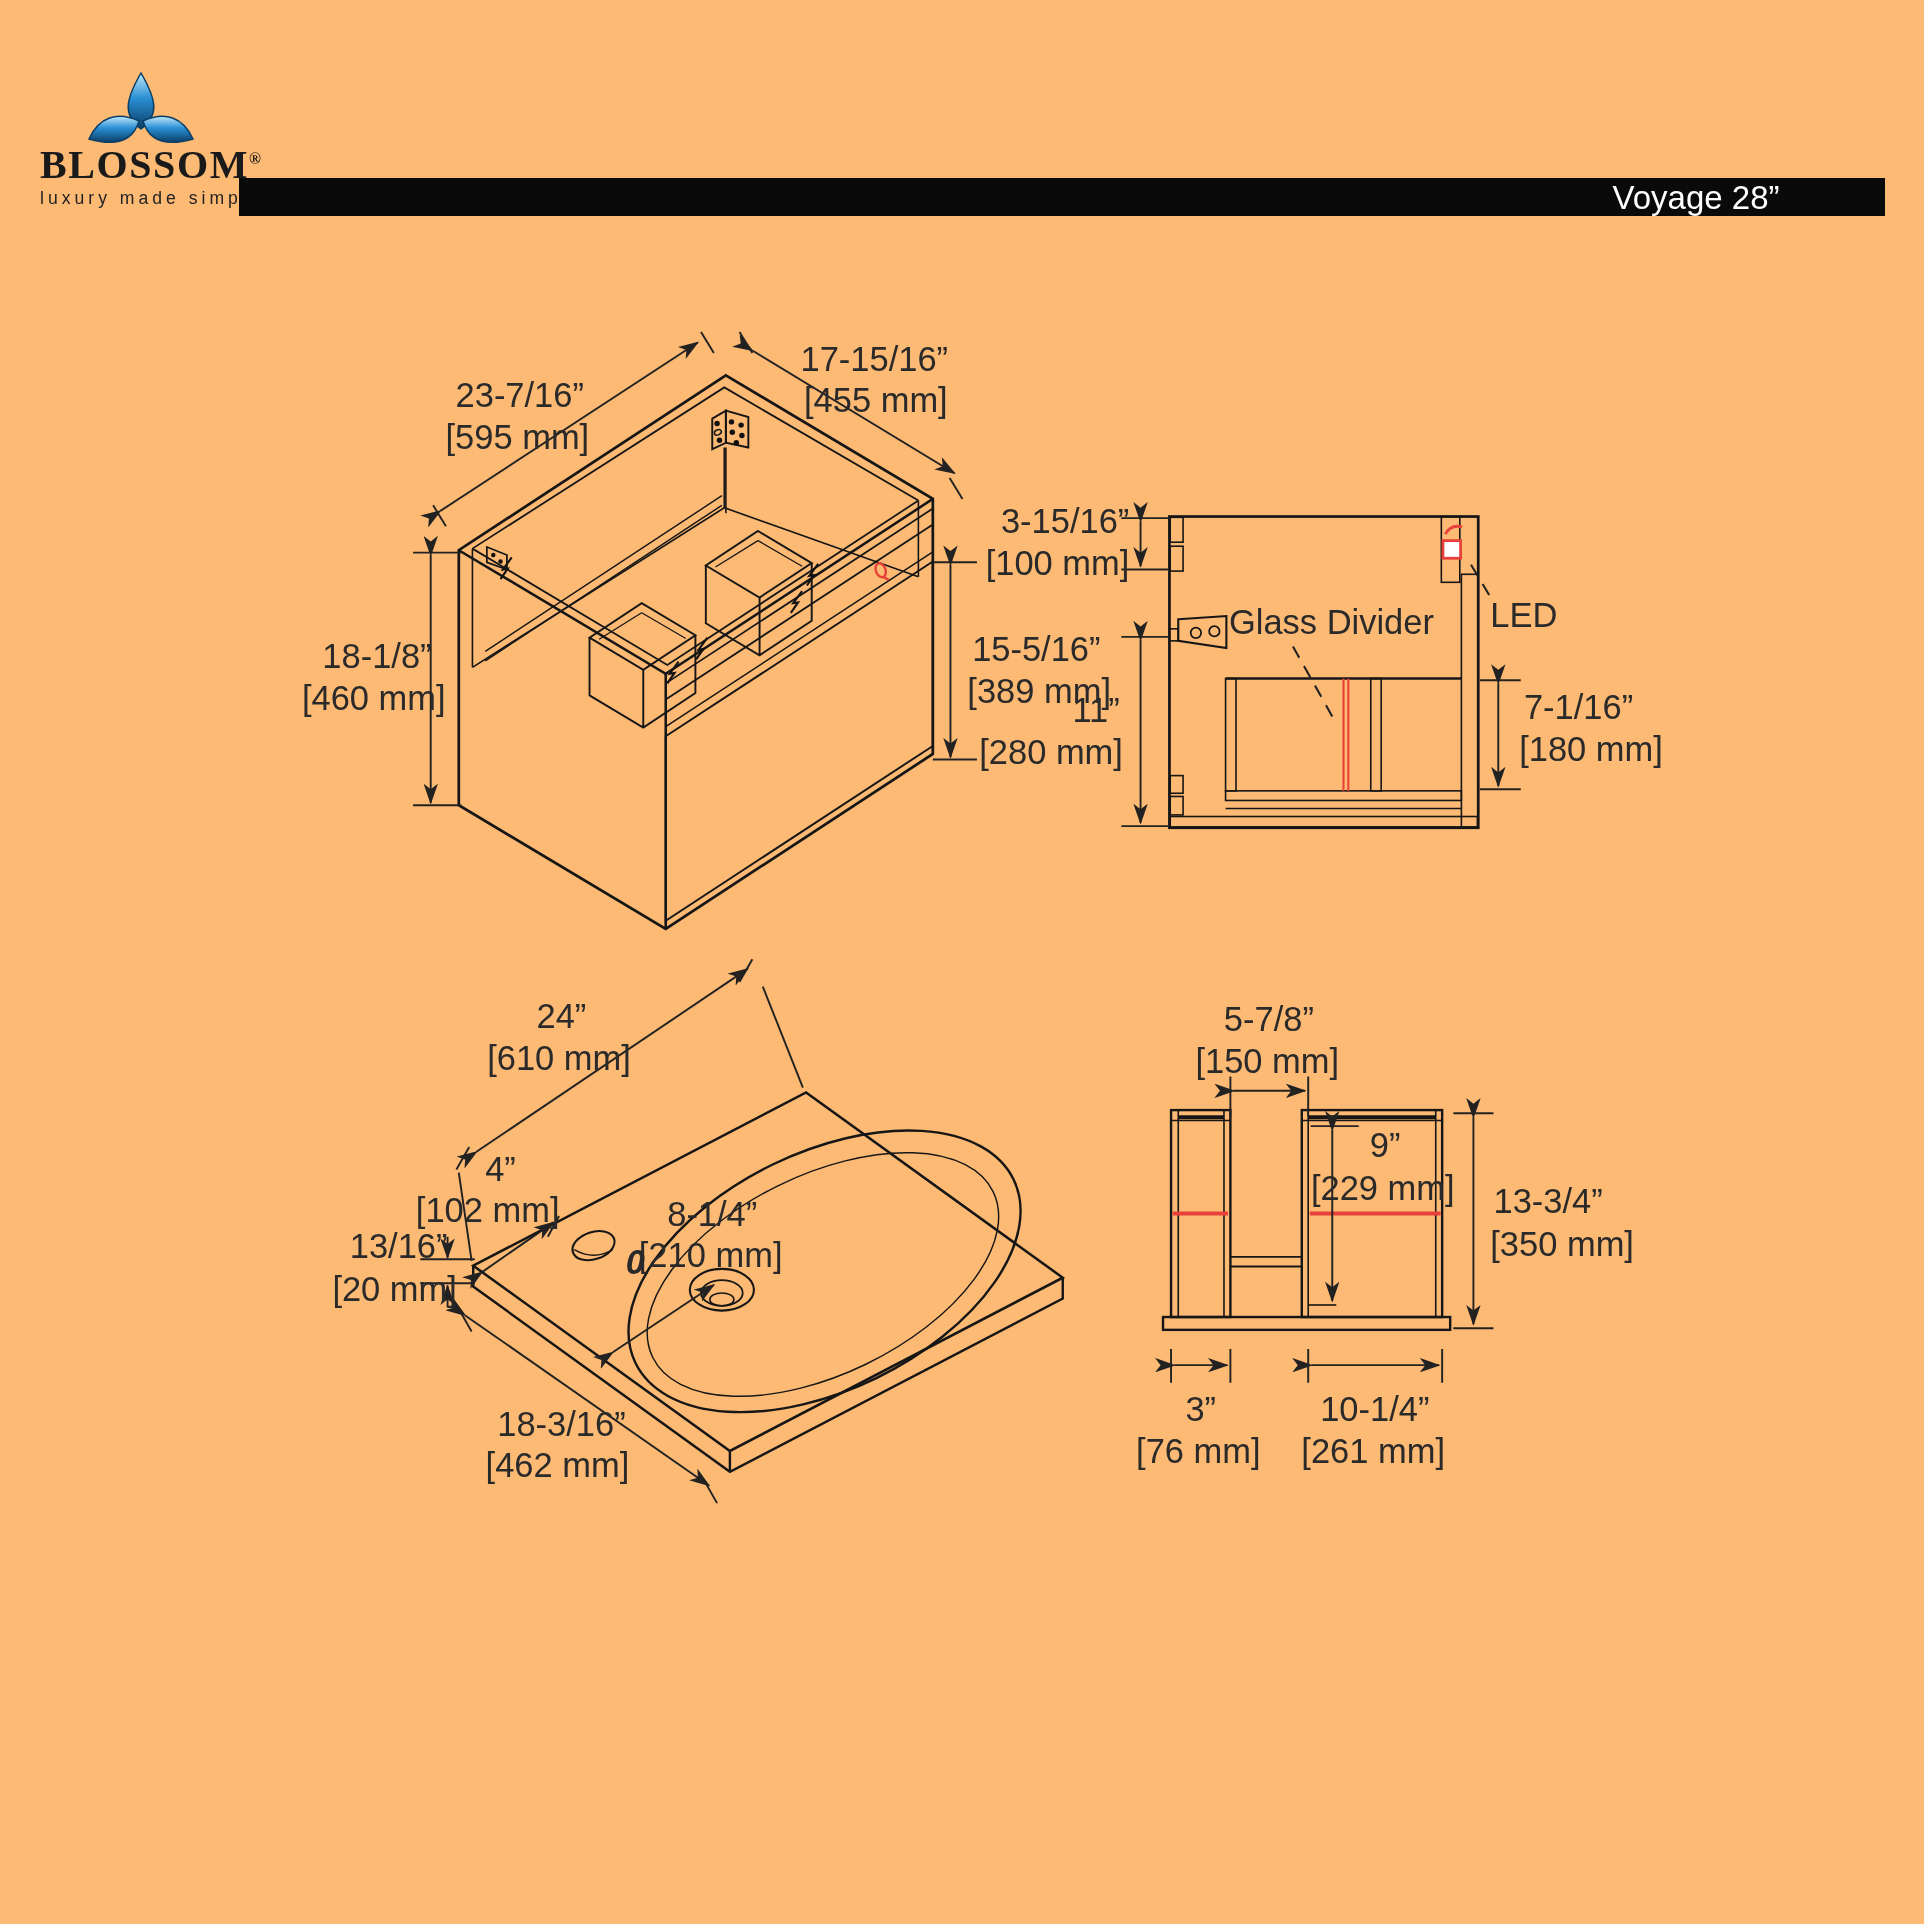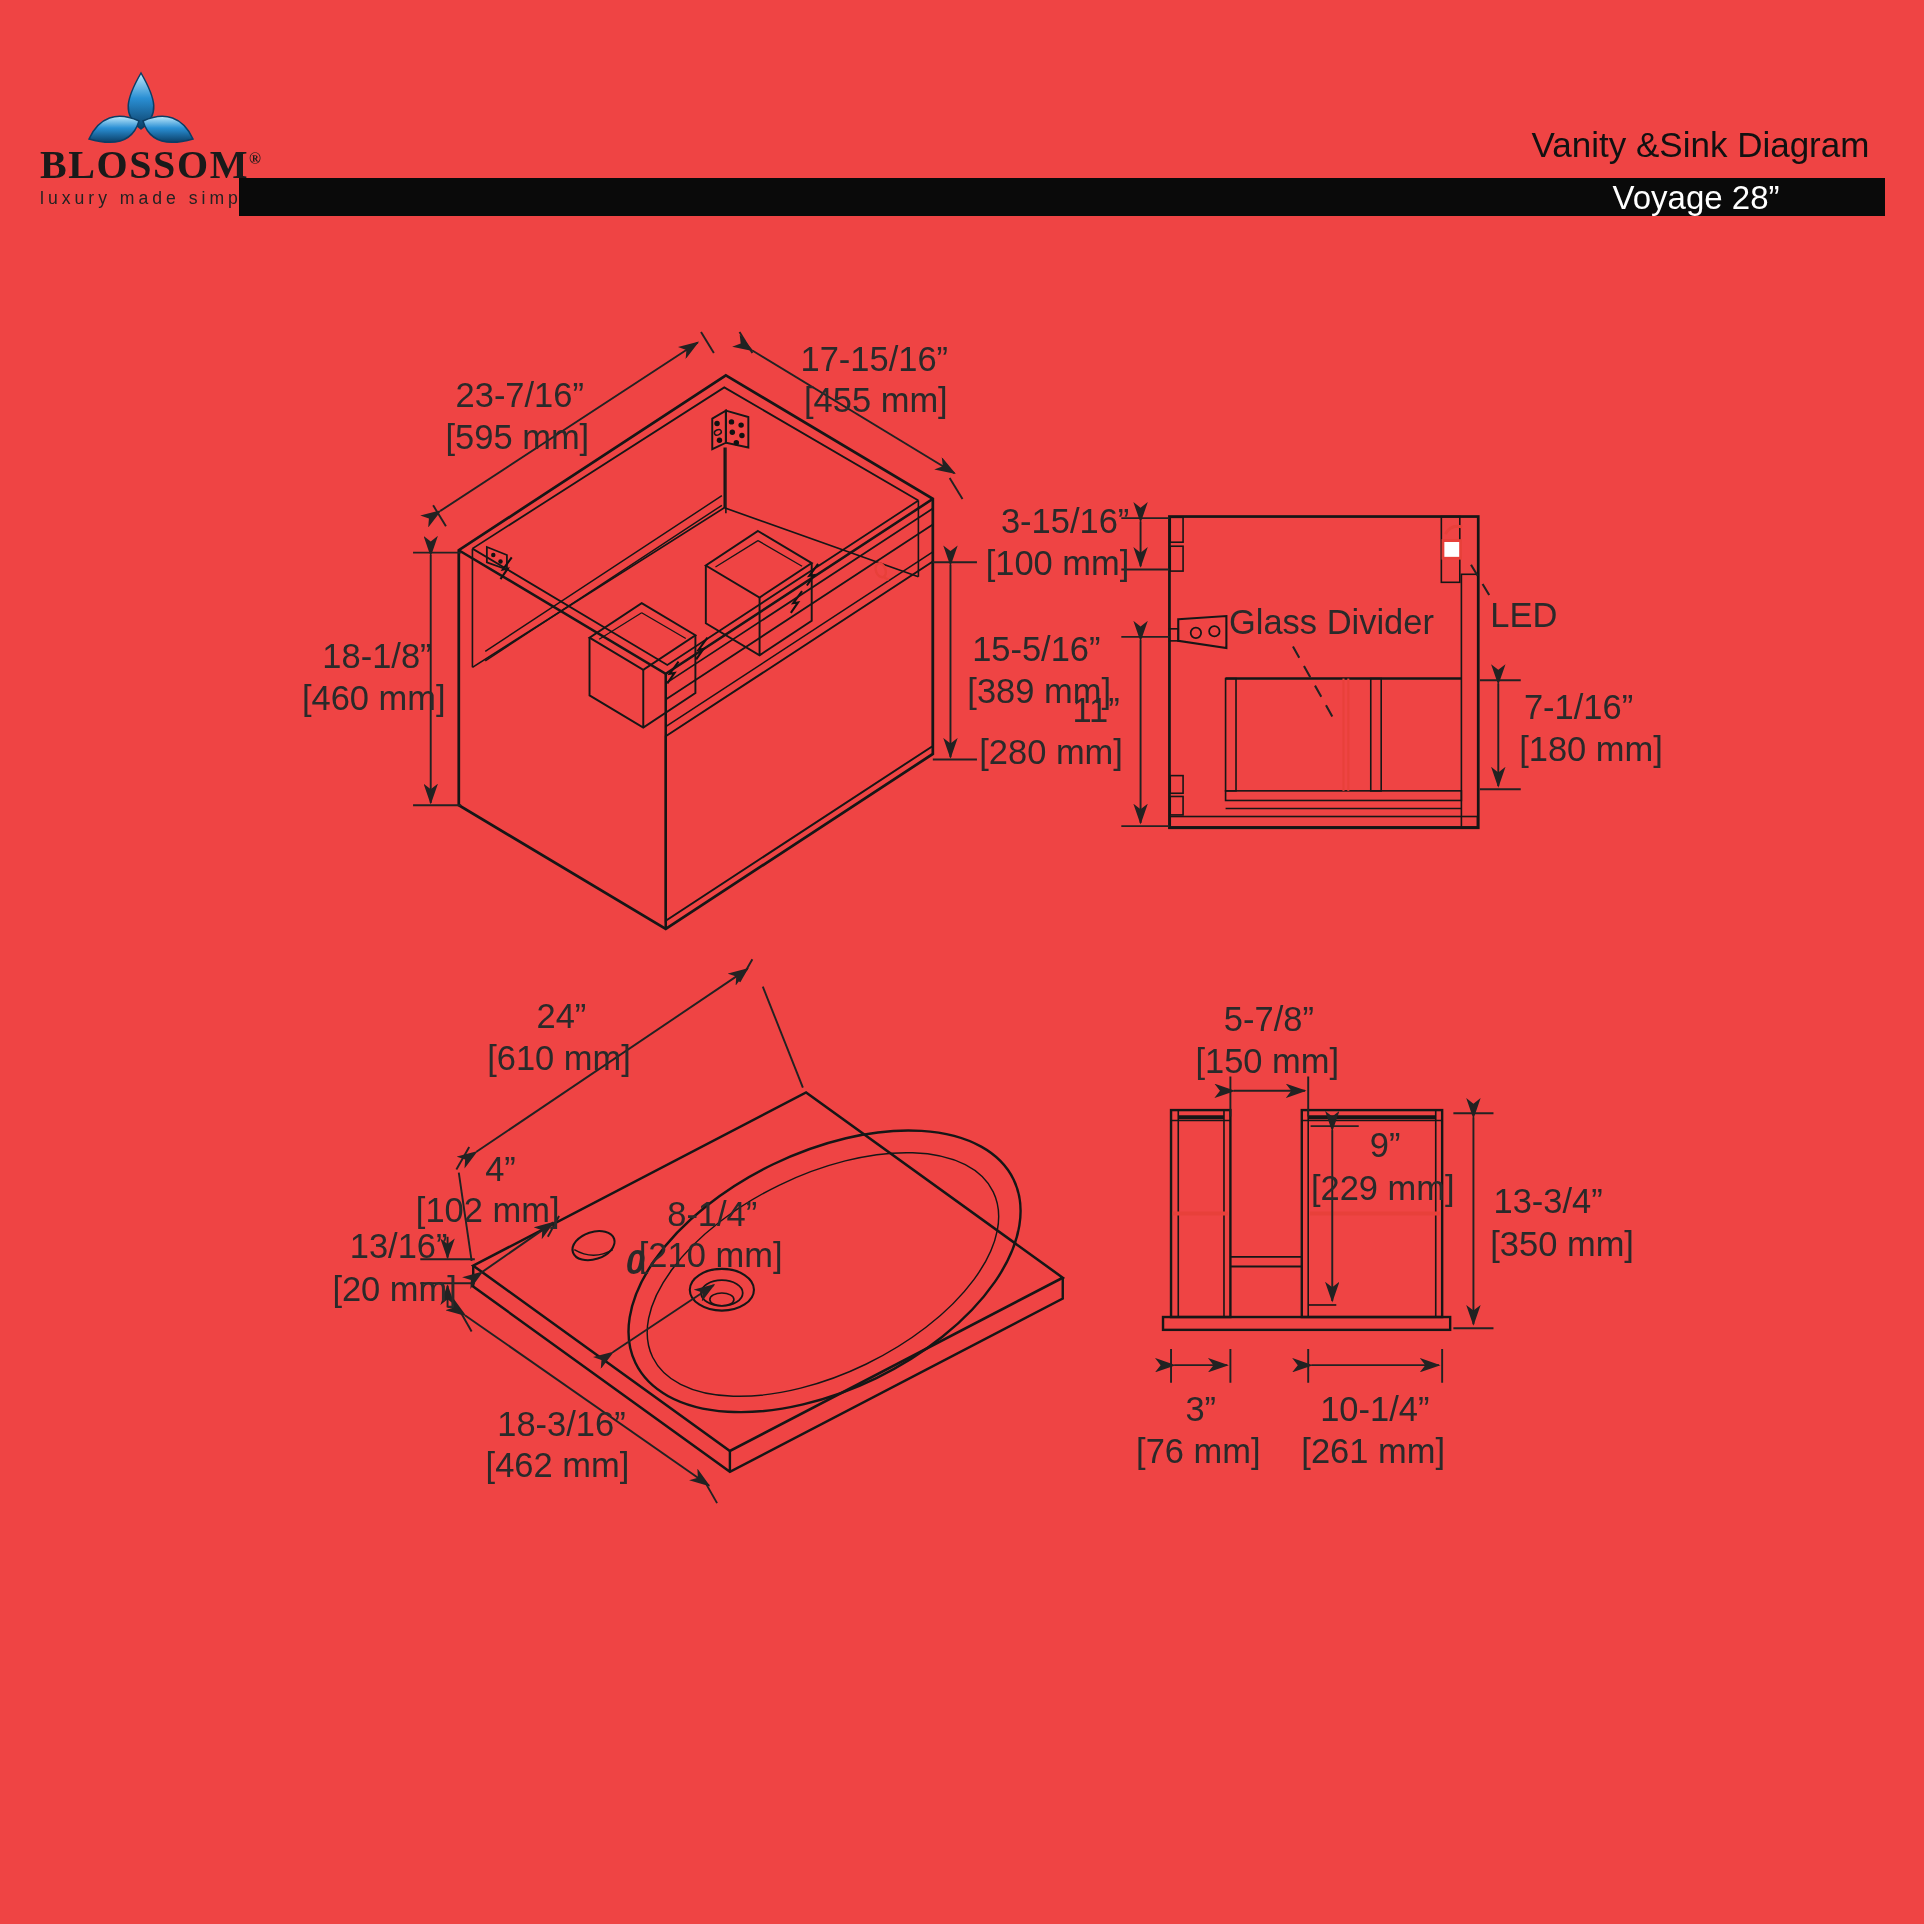--- a/index.html
+++ b/index.html
@@ -1,16 +1,16 @@
 <!DOCTYPE html>
 <html style="font-size:13px"><head>
 <meta charset="utf-8">
 <style>
   html,body{margin:0;padding:0;background:#e9e9e9;}
-  #page{position:relative;width:1925px;height:1925px;background:#ef4444;overflow:hidden;
+  #page{position:relative;width:1925px;height:1925px;background:#fdba74;overflow:hidden;
         font-family:"Liberation Sans",sans-serif;}
   
   #logo{position:absolute;left:40px;top:71px;width:201px;text-align:center;}
   #logo .flower{display:block;margin:0 auto;}
   #logo .brand{font-family:"Liberation Serif",serif;font-weight:bold;font-size:40px;
                letter-spacing:1.6px;color:#1a1a1a;line-height:1;white-space:nowrap;}
   #logo .reg{font-size:16px;vertical-align:super;}
   #logo .tagline{font-size:17.6px;letter-spacing:4px;color:#222;margin-top:3.2px;white-space:nowrap;}
   #doc-title{position:absolute;left:1476px;top:125px;width:449px;text-align:center;
              font-size:35px;color:#111;}
@@ -39,21 +39,20 @@
       <g>
         <path d="M0,-48 C-15,-22 -19,-6 0,8 C19,-6 15,-22 0,-48 Z" fill="url(#pet)" stroke="#0b3e66" stroke-width="1.5"></path>
         <path d="M-52,18 C-24,26 -8,20 -2,0 C-24,-10 -42,-4 -52,18 Z" fill="url(#pet)" stroke="#0b3e66" stroke-width="1.5"></path>
         <path d="M52,18 C24,26 8,20 2,0 C24,-10 42,-4 52,18 Z" fill="url(#pet)" stroke="#0b3e66" stroke-width="1.5"></path>
       </g>
     </svg>
     <div class="brand"><span>BLOSSOM</span><span class="reg">®</span></div>
     <div class="tagline">luxury made simple</div>
   </div>
 
-  <div id="doc-title">Vanity &amp;Sink Diagram</div>
   <div id="title-bar">
     <div class="product">Voyage 28”</div>
   </div>
 
   <svg width="1925" height="1925" viewBox="0 0 2400 2400" style="position:absolute;left:0;top:0;">
     <defs>
       <pattern id="hatch" patternUnits="userSpaceOnUse" width="13" height="13">
         <path d="M-3,16 L16,-3" stroke="#111" stroke-width="2.4" fill="none"></path>
       </pattern>
       <pattern id="waves" patternUnits="userSpaceOnUse" width="72" height="24" patternTransform="rotate(-33.2)">

